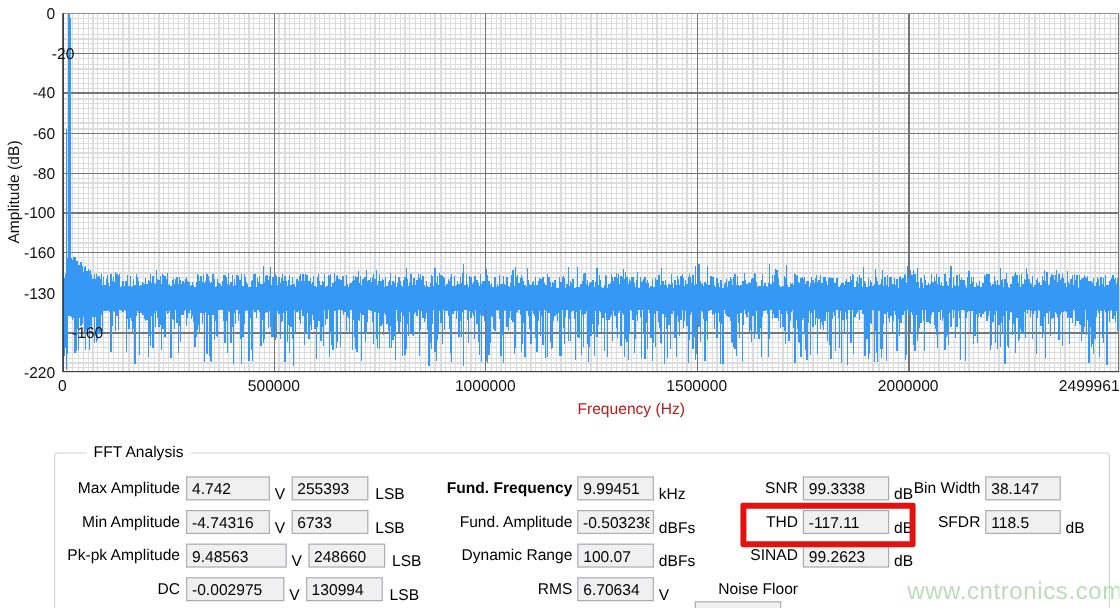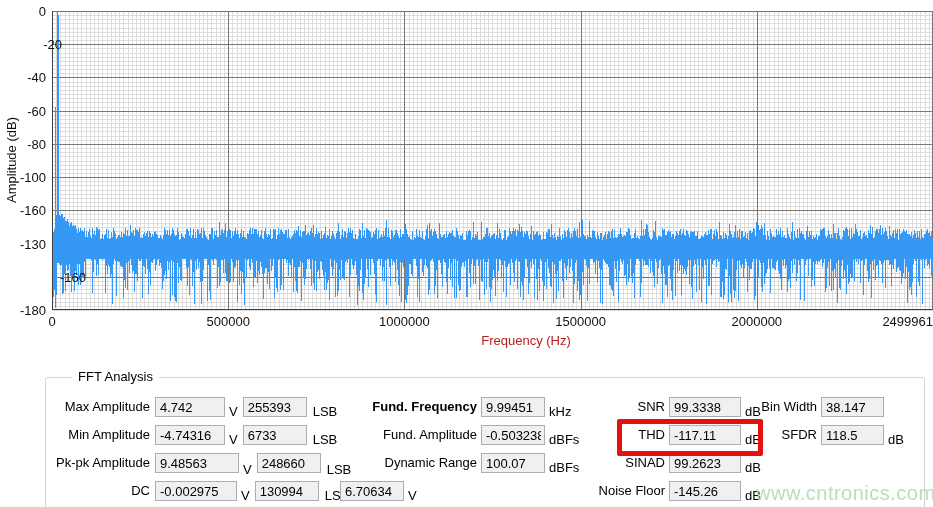--- a/index.html
+++ b/index.html
@@ -58,21 +58,21 @@
     <div id="y-ticks">
         <div class="ytick" style="left: 0px; top: 4px;">0</div>
         <div class="ytick" style="left: 16px; top: 37.22px;">-20</div>
         <div class="ytick" style="left: 0px; top: 70.44px;">-40</div>
         <div class="ytick" style="left: 0px; top: 103.67px;">-60</div>
         <div class="ytick" style="left: 0px; top: 136.89px;">-80</div>
         <div class="ytick" style="left: 0px; top: 170.11px;">-100</div>
         <div class="ytick" style="left: 0px; top: 203.33px;">-160</div>
         <div class="ytick" style="left: 0px; top: 236.56px;">-130</div>
         <div class="ytick" style="left: 0px; top: 269.78px; padding-left: 40px;">-160</div>
-        <div class="ytick" style="left: 0px; top: 303px;">-180</div>
+        <div class="ytick" style="left: 0px; top: 303px;">-220</div>
       </div>
     <div id="x-ticks">
         <div class="xtick" style="left: 52px; transform: translateX(-50%);">0</div>
         <div class="xtick" style="left: 228.203px; transform: translateX(-50%);">500000</div>
         <div class="xtick" style="left: 404.405px; transform: translateX(-50%);">1000000</div>
         <div class="xtick" style="left: 580.608px; transform: translateX(-50%);">1500000</div>
         <div class="xtick" style="left: 756.811px; transform: translateX(-50%);">2000000</div>
         <div class="xtick" style="right: 0px;">2499961</div>
       </div>
     <div class="x-axis-title">Frequency (Hz)</div>
@@ -89,21 +89,21 @@
           <input class="f" type="text" readonly="" value="255393" style="width: 64px; margin-left: 5px;">
           <span class="unit" style="margin-left: 6px;">LSB</span>
         </div>
         <div class="prow" style="left: 40px; top: 425px;">
           <span class="plabel" style="width: 110px; margin-right: 5px;">Min Amplitude</span>
           <input class="f" type="text" readonly="" value="-4.74316" style="width: 70px;">
           <span class="unit" style="margin-left: 4px;">V</span>
           <input class="f" type="text" readonly="" value="6733" style="width: 64px; margin-left: 5px;">
           <span class="unit" style="margin-left: 6px;">LSB</span>
         </div>
-        <div class="prow" style="left: 40px; top: 453px; align-items: flex-end;">
+        <div class="prow" style="left: 40px; top: 453px;">
           <span class="plabel" style="width: 110px; margin-right: 5px;">Pk-pk Amplitude</span>
           <input class="f" type="text" readonly="" value="9.48563" style="width: 84px;">
           <span class="unit" style="margin-left: 4px;">V</span>
           <input class="f" type="text" readonly="" value="248660" style="width: 64px; margin-left: 5px;">
           <span class="unit" style="margin-left: 6px;">LSB</span>
         </div>
         <div class="prow" style="left: 40px; top: 481px;">
           <span class="plabel" style="width: 110px; margin-right: 5px;">DC</span>
           <input class="f" type="text" readonly="" value="-0.002975" style="width: 82px;">
           <span class="unit" style="margin-left: 4px;">V</span>
@@ -119,39 +119,40 @@
           <span class="plabel" style="width: 137px; margin-right: 4px;">Fund. Amplitude</span>
           <input class="f" type="text" readonly="" value="-0.503238" style="width: 64px;">
           <span class="unit" style="margin-left: 4px;">dBFs</span>
         </div>
         <div class="prow" style="left: 340px; top: 453px;">
           <span class="plabel" style="width: 137px; margin-right: 4px;">Dynamic Range</span>
           <input class="f" type="text" readonly="" value="100.07" style="width: 64px;">
           <span class="unit" style="margin-left: 4px;">dBFs</span>
         </div>
         <div class="prow" style="left: 340px; top: 481px;">
+          <span class="plabel" style="width: 137px; margin-right: 4px;">RMS</span>
           <input class="f" type="text" readonly="" value="6.70634" style="width: 64px;">
           <span class="unit" style="margin-left: 4px;">V</span>
         </div>
         <div class="prow" style="left: 560px; top: 397px;">
           <span class="plabel" style="width: 105px; margin-right: 4px;">SNR</span>
           <input class="f" type="text" readonly="" value="99.3338" style="width: 72px;">
           <span class="unit" style="margin-left: 4px;">dB</span>
         </div>
         <div class="prow" style="left: 560px; top: 425px;">
           <span class="plabel" style="width: 105px; margin-right: 4px;">THD</span>
           <input class="f" type="text" readonly="" value="-117.11" style="width: 72px;">
           <span class="unit" style="margin-left: 4px;">dB</span>
         </div>
         <div class="prow" style="left: 560px; top: 453px;">
           <span class="plabel" style="width: 105px; margin-right: 4px;">SINAD</span>
           <input class="f" type="text" readonly="" value="99.2623" style="width: 72px;">
           <span class="unit" style="margin-left: 4px;">dB</span>
         </div>
-        <div class="prow" style="left: 560px; top: 481px;">
+        <div class="prow" style="left: 560px; top: 481px; flex-direction: column;">
           <span class="plabel" style="width: 105px; margin-right: 4px;">Noise Floor</span>
           <input class="f" type="text" readonly="" value="-145.26" style="width: 72px;">
           <span class="unit" style="margin-left: 4px;">dB</span>
         </div>
         <div class="prow" style="left: 744px; top: 397px;">
           <span class="plabel" style="width: 73px; margin-right: 4px;">Bin Width</span>
           <input class="f" type="text" readonly="" value="38.147" style="width: 63px;">
           <span class="unit" style="margin-left: 4px;"></span>
         </div>
         <div class="prow" style="left: 744px; top: 425px;">

